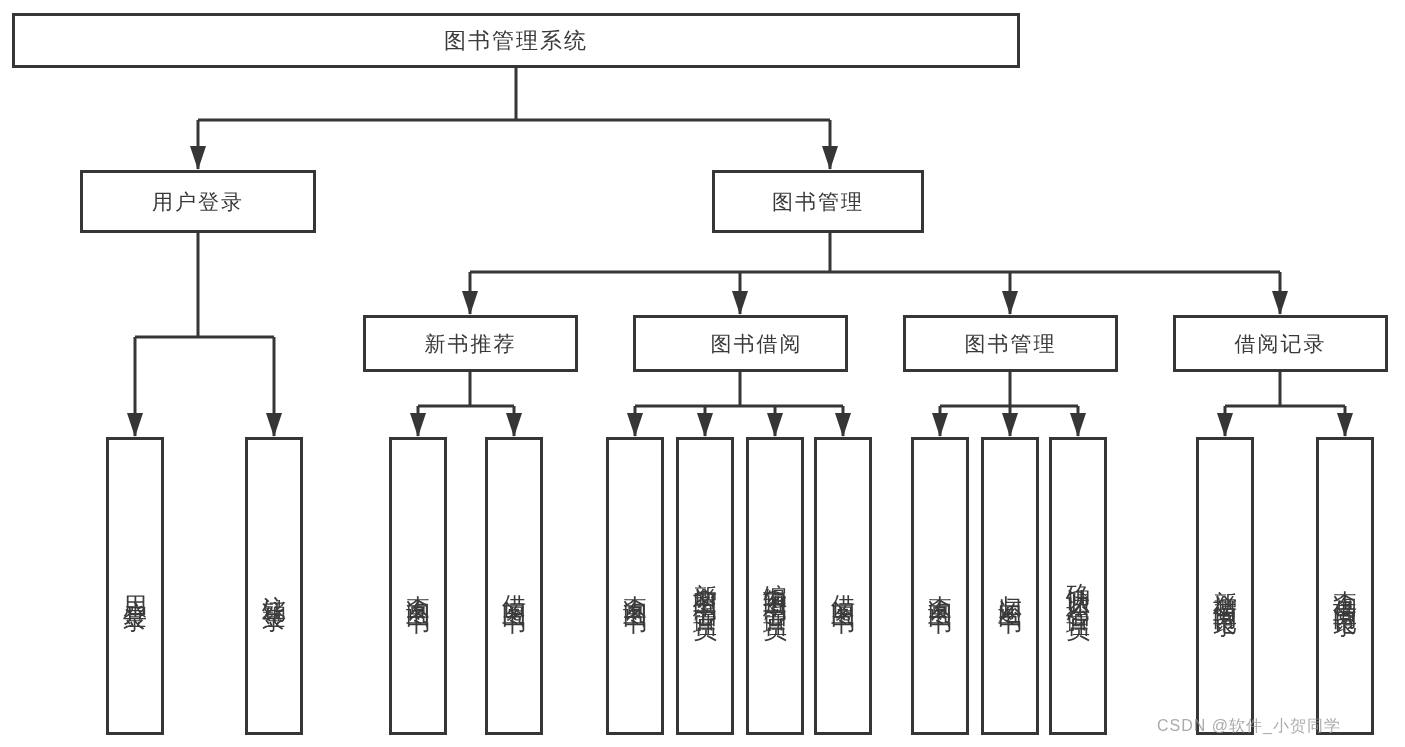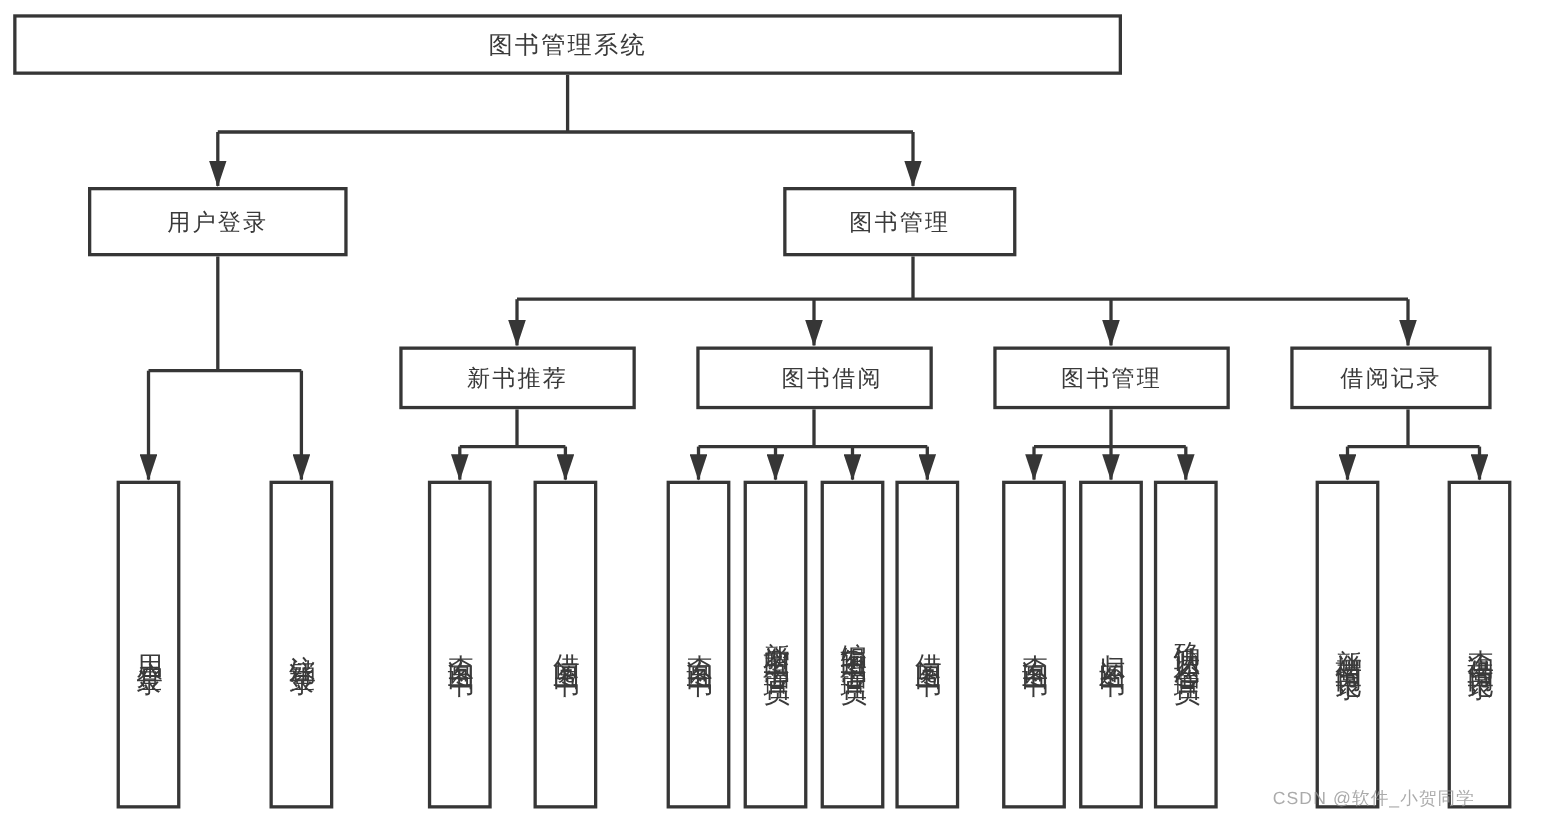--- a/index.html
+++ b/index.html
@@ -119,21 +119,21 @@
 
   <div class="node h-node" style="left:363px; top:315px; width:215px; height:57px;">
     <span class="label">新书推荐</span>
   </div>
   <div class="node h-node" style="left:633px; top:315px; width:215px; height:57px;padding-left:32px;">
     <span class="label">图书借阅</span>
   </div>
   <div class="node h-node" style="left:903px; top:315px; width:215px; height:57px;">
     <span class="label">图书管理</span>
   </div>
-  <div class="node h-node" style="left:1173px; top:315px; width:183px; height:57px;">
+  <div class="node h-node" style="left:1173px; top:315px; width:215px; height:57px;">
     <span class="label">借阅记录</span>
   </div>
 
   <div class="node v-node" style="left:106px; top:437px; width:58px; height:298px;">
     <span class="label">用户登录</span>
   </div>
   <div class="node v-node" style="left:245px; top:437px; width:58px; height:298px;">
     <span class="label">注销登录</span>
   </div>
 

